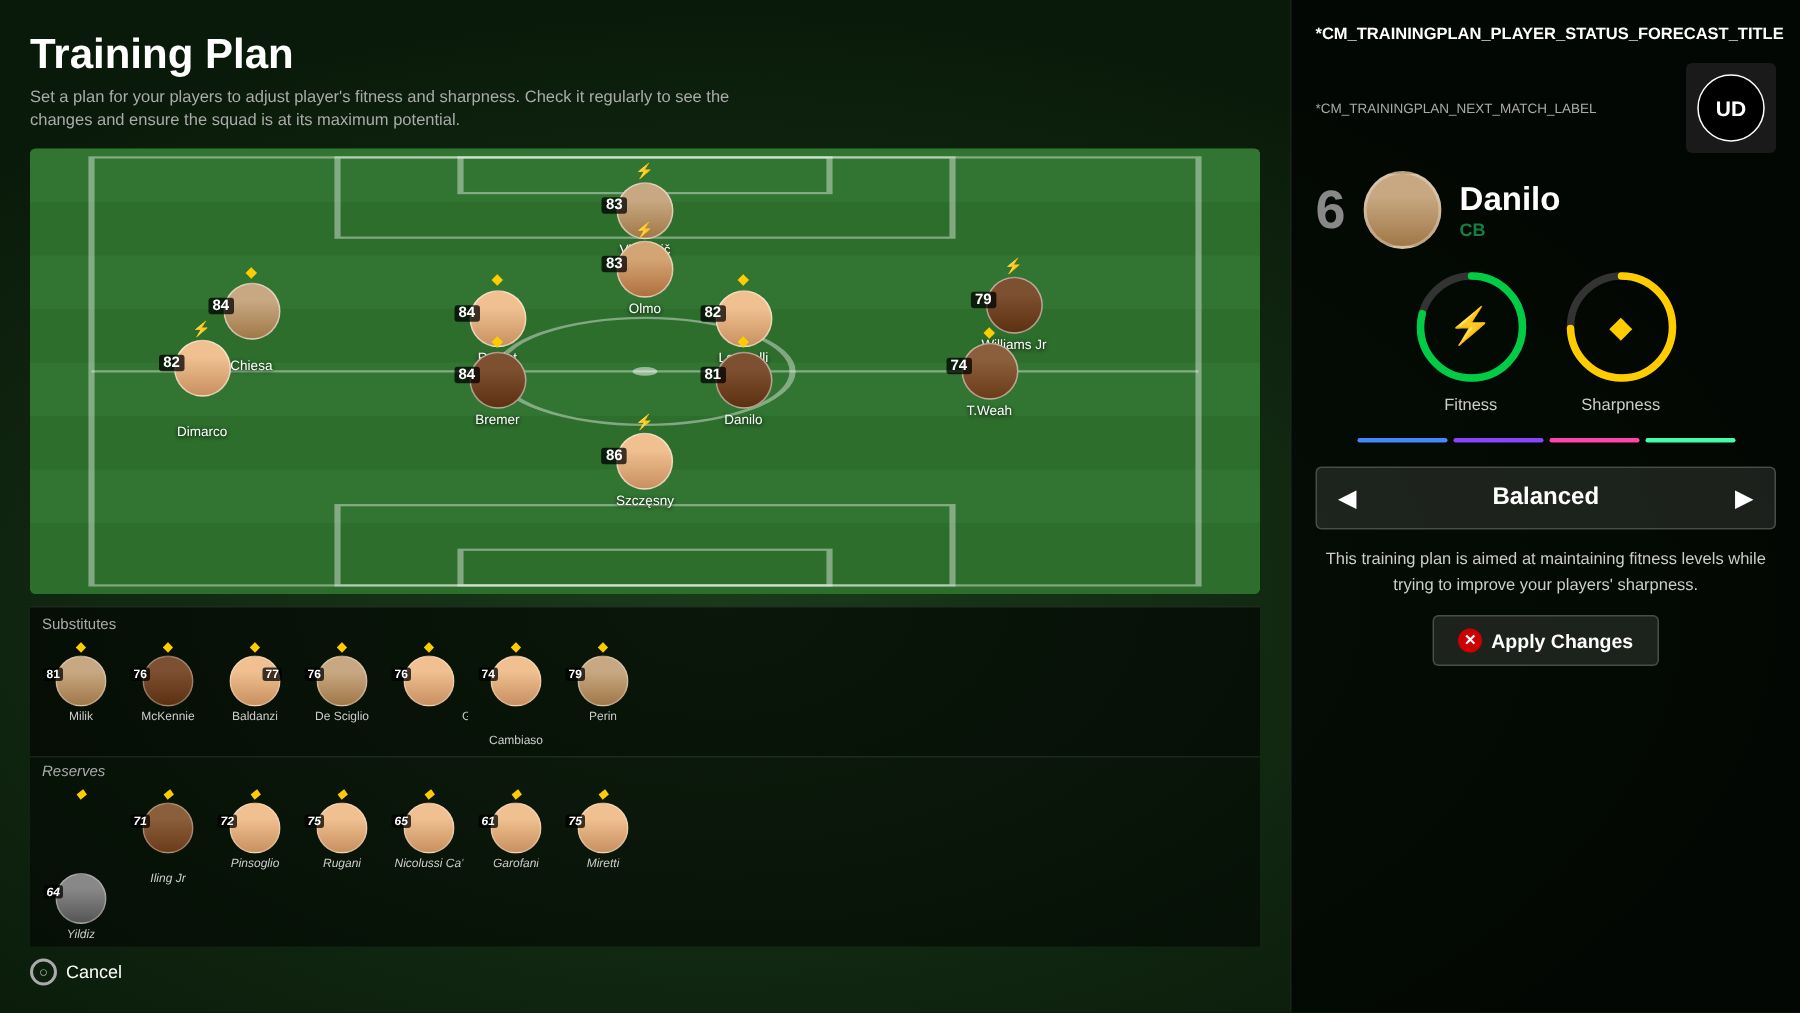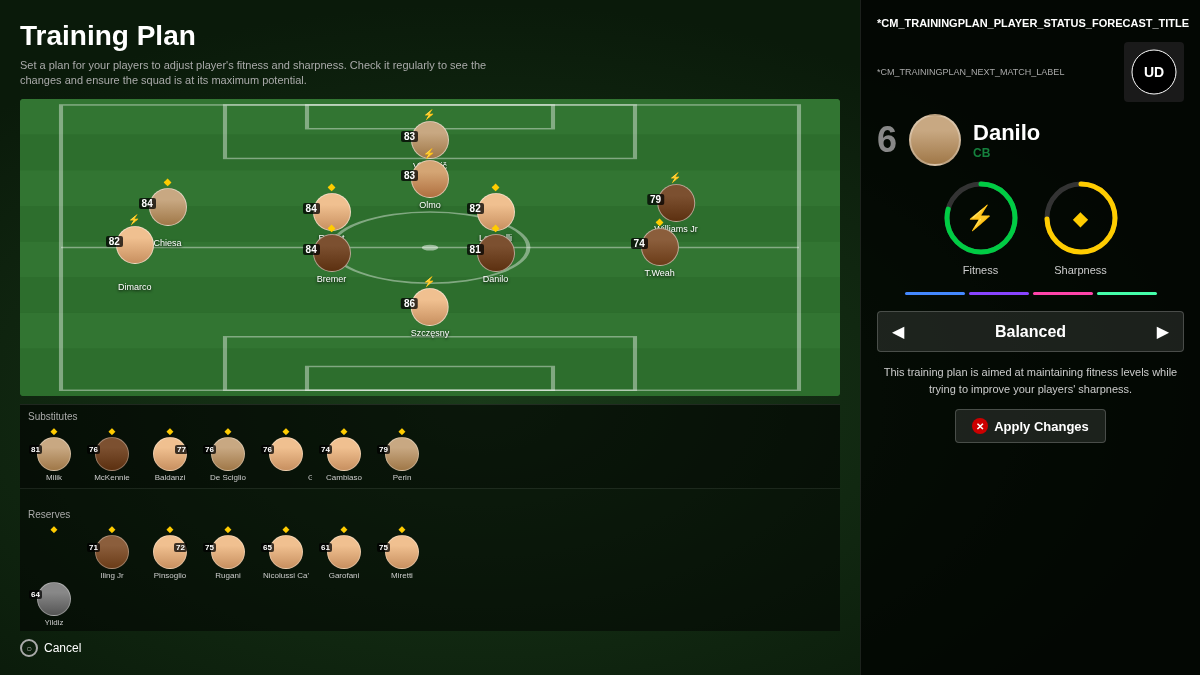--- a/index.html
+++ b/index.html
@@ -472,56 +472,56 @@
               <div style="position: absolute; top: 8px; left: -8px; font-size: 8px; font-weight: bold; color: rgb(255, 255, 255); background: rgba(0, 0, 0, 0.75); padding: 0px 2px; border-radius: 2px;">76</div>
             </div>
             <div style="font-size: 8px; color: rgb(204, 204, 204); text-align: center; margin-top: 2px; white-space: nowrap; max-width: 52px; overflow: hidden; padding-left: 48px;">Gatti</div>
           </div>
           <div style="display: flex; flex-direction: column; align-items: center; min-width: 52px; cursor: pointer;">
             <div style="font-size: 9px; margin-bottom: 1px; color: rgb(255, 204, 0);">◆</div>
             <div style="position: relative;">
               <div class="skin-5" style="width: 34px; height: 34px; border-radius: 50%; border: 1px solid rgba(255, 255, 255, 0.3);"></div>
               <div style="position: absolute; top: 8px; left: -8px; font-size: 8px; font-weight: bold; color: rgb(255, 255, 255); background: rgba(0, 0, 0, 0.75); padding: 0px 2px; border-radius: 2px;">74</div>
             </div>
-            <div style="font-size: 8px; color: rgb(204, 204, 204); text-align: left; margin-top: 2px; white-space: nowrap; max-width: 52px; overflow: hidden;">Cambiaso</div>
+            <div style="font-size: 8px; color: rgb(204, 204, 204); text-align: left; margin-top: 18px; white-space: nowrap; max-width: 52px; overflow: hidden;">Cambiaso</div>
           </div>
           <div style="display: flex; flex-direction: column; align-items: center; min-width: 52px; cursor: pointer;">
             <div style="font-size: 9px; margin-bottom: 1px; color: rgb(255, 204, 0);">◆</div>
             <div style="position: relative;">
               <div class="skin-1" style="width: 34px; height: 34px; border-radius: 50%; border: 1px solid rgba(255, 255, 255, 0.3);"></div>
               <div style="position: absolute; top: 8px; left: -8px; font-size: 8px; font-weight: bold; color: rgb(255, 255, 255); background: rgba(0, 0, 0, 0.75); padding: 0px 2px; border-radius: 2px;">79</div>
             </div>
             <div style="font-size: 8px; color: rgb(204, 204, 204); text-align: center; margin-top: 2px; white-space: nowrap; max-width: 52px; overflow: hidden;">Perin</div>
           </div>
         </div>
     </div>
-    <div style="background:rgba(0,0,0,0.5); border-top:1px solid rgba(255,255,255,0.08); padding:20px 8px 4px;">
+    <div style="background:rgba(0,0,0,0.5); border-top:1px solid rgba(255,255,255,0.08); padding:4px 8px 4px;font-style:italic;">
       <div class="bench-label">Reserves</div>
       <div class="bench-row" id="reserves-row">
           <div style="display: flex; flex-direction: column; align-items: center; min-width: 52px; cursor: pointer;">
             <div style="font-size: 9px; margin-bottom: 1px; color: rgb(255, 204, 0);">◆</div>
             <div style="position: relative; margin-top: 47px;">
               <div class="skin-6" style="width: 34px; height: 34px; border-radius: 50%; border: 1px solid rgba(255, 255, 255, 0.3);"></div>
               <div style="position: absolute; top: 8px; left: -8px; font-size: 8px; font-weight: bold; color: rgb(255, 255, 255); background: rgba(0, 0, 0, 0.75); padding: 0px 2px; border-radius: 2px;">64</div>
             </div>
             <div style="font-size: 8px; color: rgb(204, 204, 204); text-align: center; margin-top: 2px; white-space: nowrap; max-width: 52px; overflow: hidden;">Yildiz</div>
           </div>
           <div style="display: flex; flex-direction: column; align-items: center; min-width: 52px; cursor: pointer;">
             <div style="font-size: 9px; margin-bottom: 1px; color: rgb(255, 204, 0);">◆</div>
             <div style="position: relative;">
               <div class="skin-2" style="width: 34px; height: 34px; border-radius: 50%; border: 1px solid rgba(255, 255, 255, 0.3);"></div>
               <div style="position: absolute; top: 8px; left: -8px; font-size: 8px; font-weight: bold; color: rgb(255, 255, 255); background: rgba(0, 0, 0, 0.75); padding: 0px 2px; border-radius: 2px;">71</div>
             </div>
-            <div style="font-size: 8px; color: rgb(204, 204, 204); text-align: right; margin-top: 2px; white-space: nowrap; max-width: 52px; overflow: hidden;">Iling Jr</div>
-          </div>
-          <div style="display: flex; flex-direction: column; align-items: center; min-width: 52px; cursor: pointer;">
-            <div style="font-size: 9px; margin-bottom: 1px; color: rgb(255, 204, 0);">◆</div>
-            <div style="position: relative;">
-              <div class="skin-5" style="width: 34px; height: 34px; border-radius: 50%; border: 1px solid rgba(255, 255, 255, 0.3);"></div>
-              <div style="position: absolute; top: 8px; left: -8px; font-size: 8px; font-weight: bold; color: rgb(255, 255, 255); background: rgba(0, 0, 0, 0.75); padding: 0px 2px; border-radius: 2px; margin-left: 29px;">72</div>
+            <div style="font-size: 8px; color: rgb(204, 204, 204); text-align: right; margin-top: 12px; white-space: nowrap; max-width: 52px; overflow: hidden;">Iling Jr</div>
+          </div>
+          <div style="display: flex; flex-direction: column; align-items: center; min-width: 52px; cursor: pointer;">
+            <div style="font-size: 9px; margin-bottom: 1px; color: rgb(255, 204, 0);">◆</div>
+            <div style="position: relative;">
+              <div class="skin-5" style="width: 34px; height: 34px; border-radius: 50%; border: 1px solid rgba(255, 255, 255, 0.3);"></div>
+              <div style="position: absolute; top: 8px; left: -8px; font-size: 8px; font-weight: bold; color: rgb(255, 255, 255); background: rgba(0, 0, 0, 0.75); padding: 0px 2px; border-radius: 2px;">72</div>
             </div>
             <div style="font-size: 8px; color: rgb(204, 204, 204); text-align: center; margin-top: 2px; white-space: nowrap; max-width: 52px; overflow: hidden;">Pinsoglio</div>
           </div>
           <div style="display: flex; flex-direction: column; align-items: center; min-width: 52px; cursor: pointer;">
             <div style="font-size: 9px; margin-bottom: 1px; color: rgb(255, 204, 0);">◆</div>
             <div style="position: relative;">
               <div class="skin-5" style="width: 34px; height: 34px; border-radius: 50%; border: 1px solid rgba(255, 255, 255, 0.3);"></div>
               <div style="position: absolute; top: 8px; left: -8px; font-size: 8px; font-weight: bold; color: rgb(255, 255, 255); background: rgba(0, 0, 0, 0.75); padding: 0px 2px; border-radius: 2px;">75</div>
             </div>
             <div style="font-size: 8px; color: rgb(204, 204, 204); text-align: center; margin-top: 2px; white-space: nowrap; max-width: 52px; overflow: hidden;">Rugani</div>

